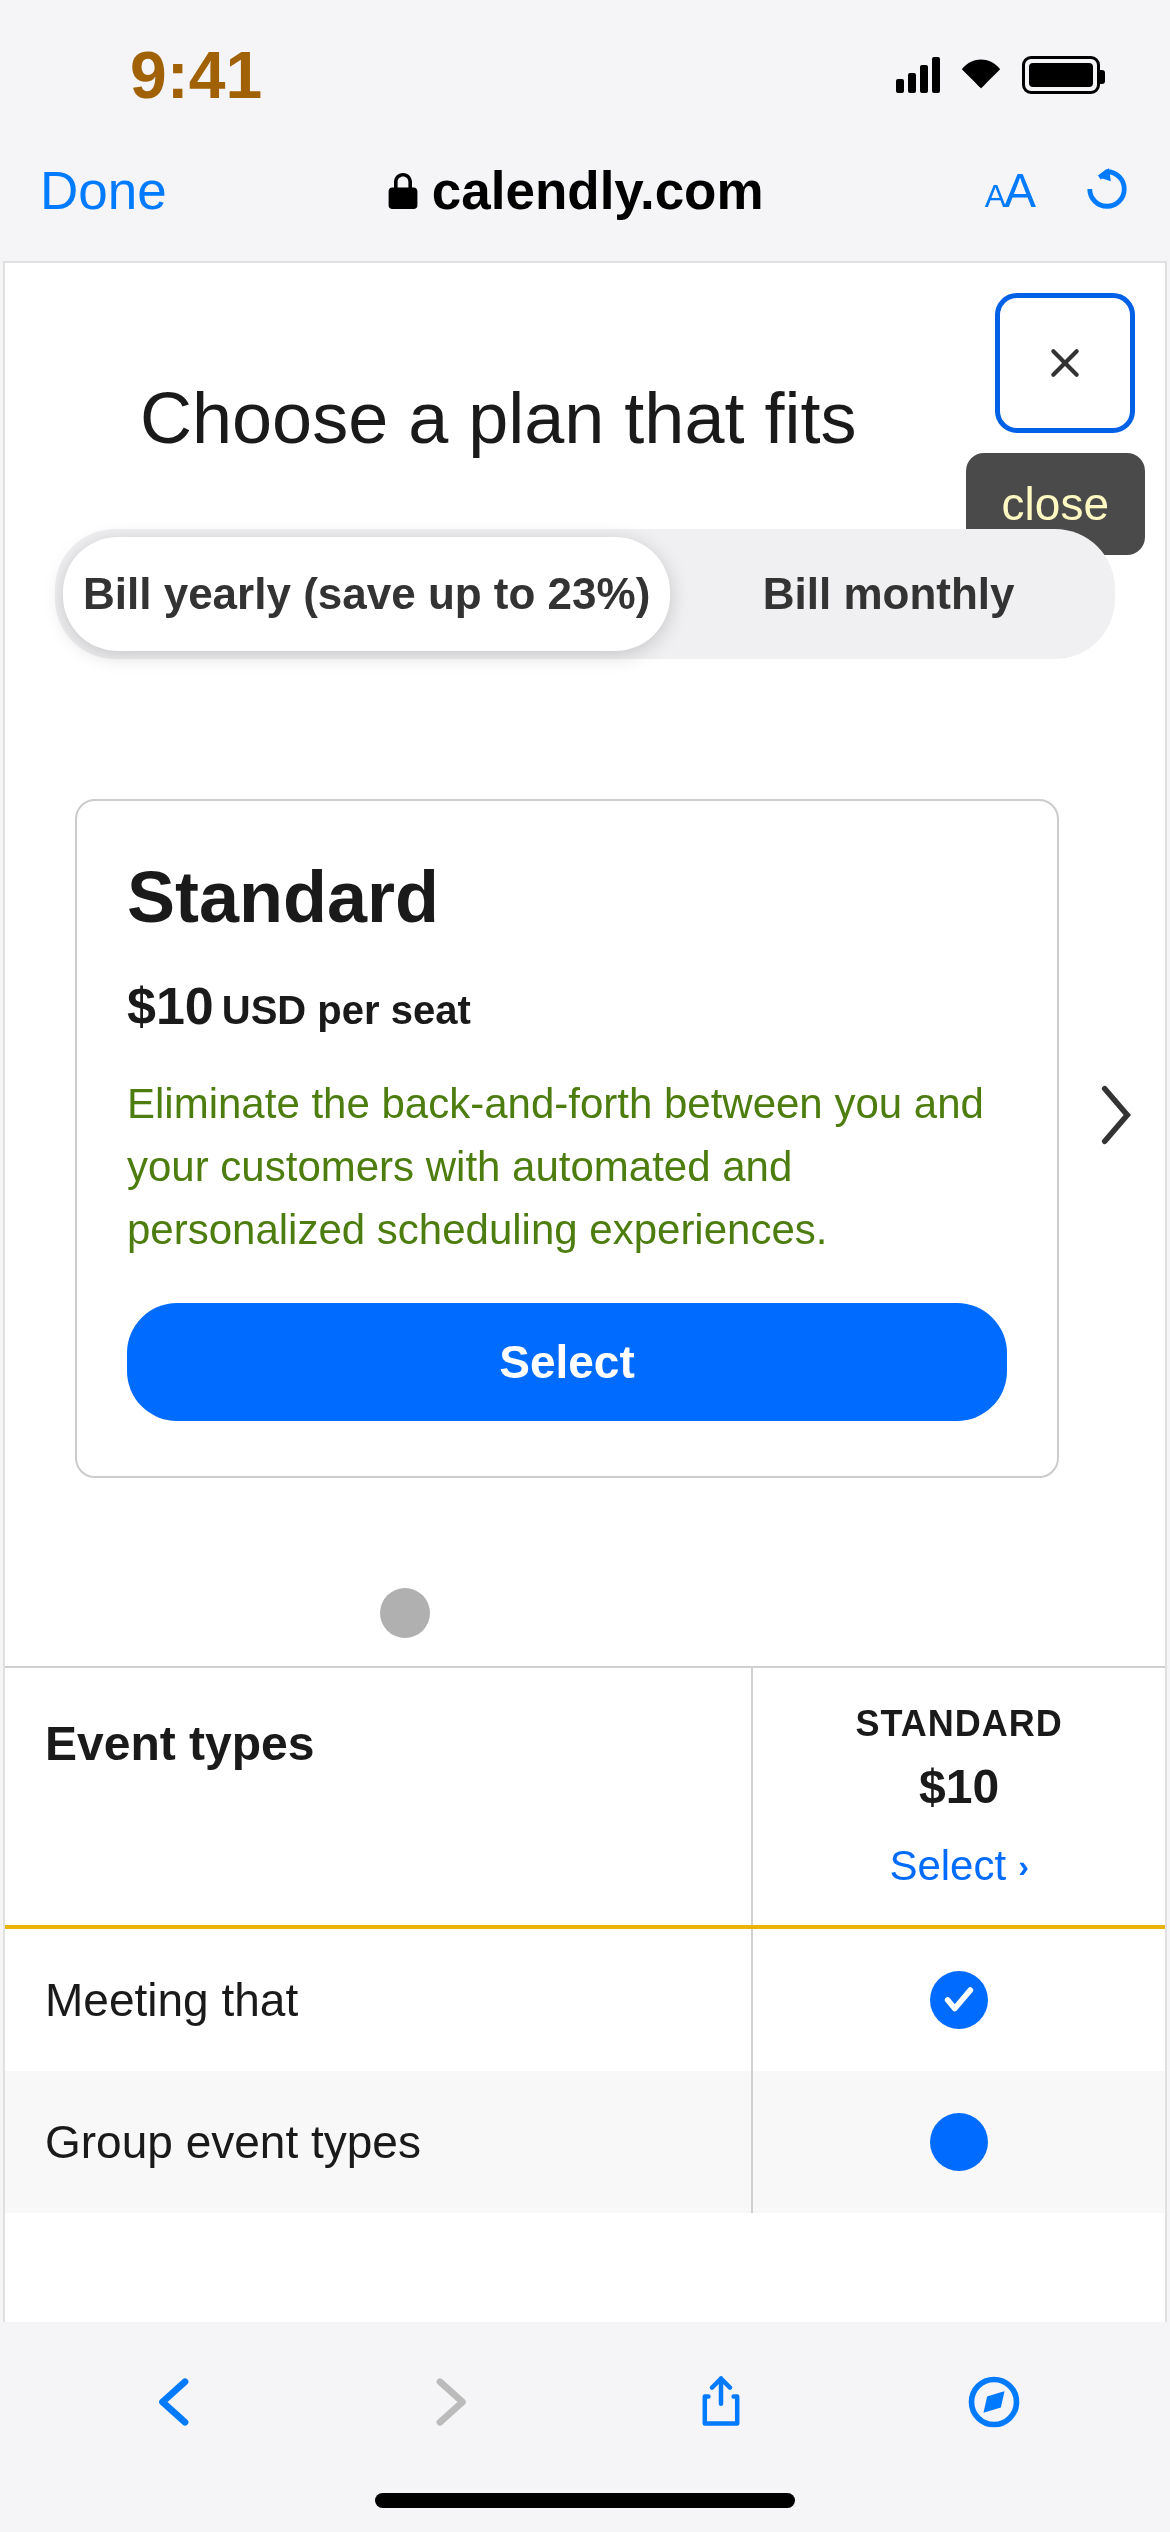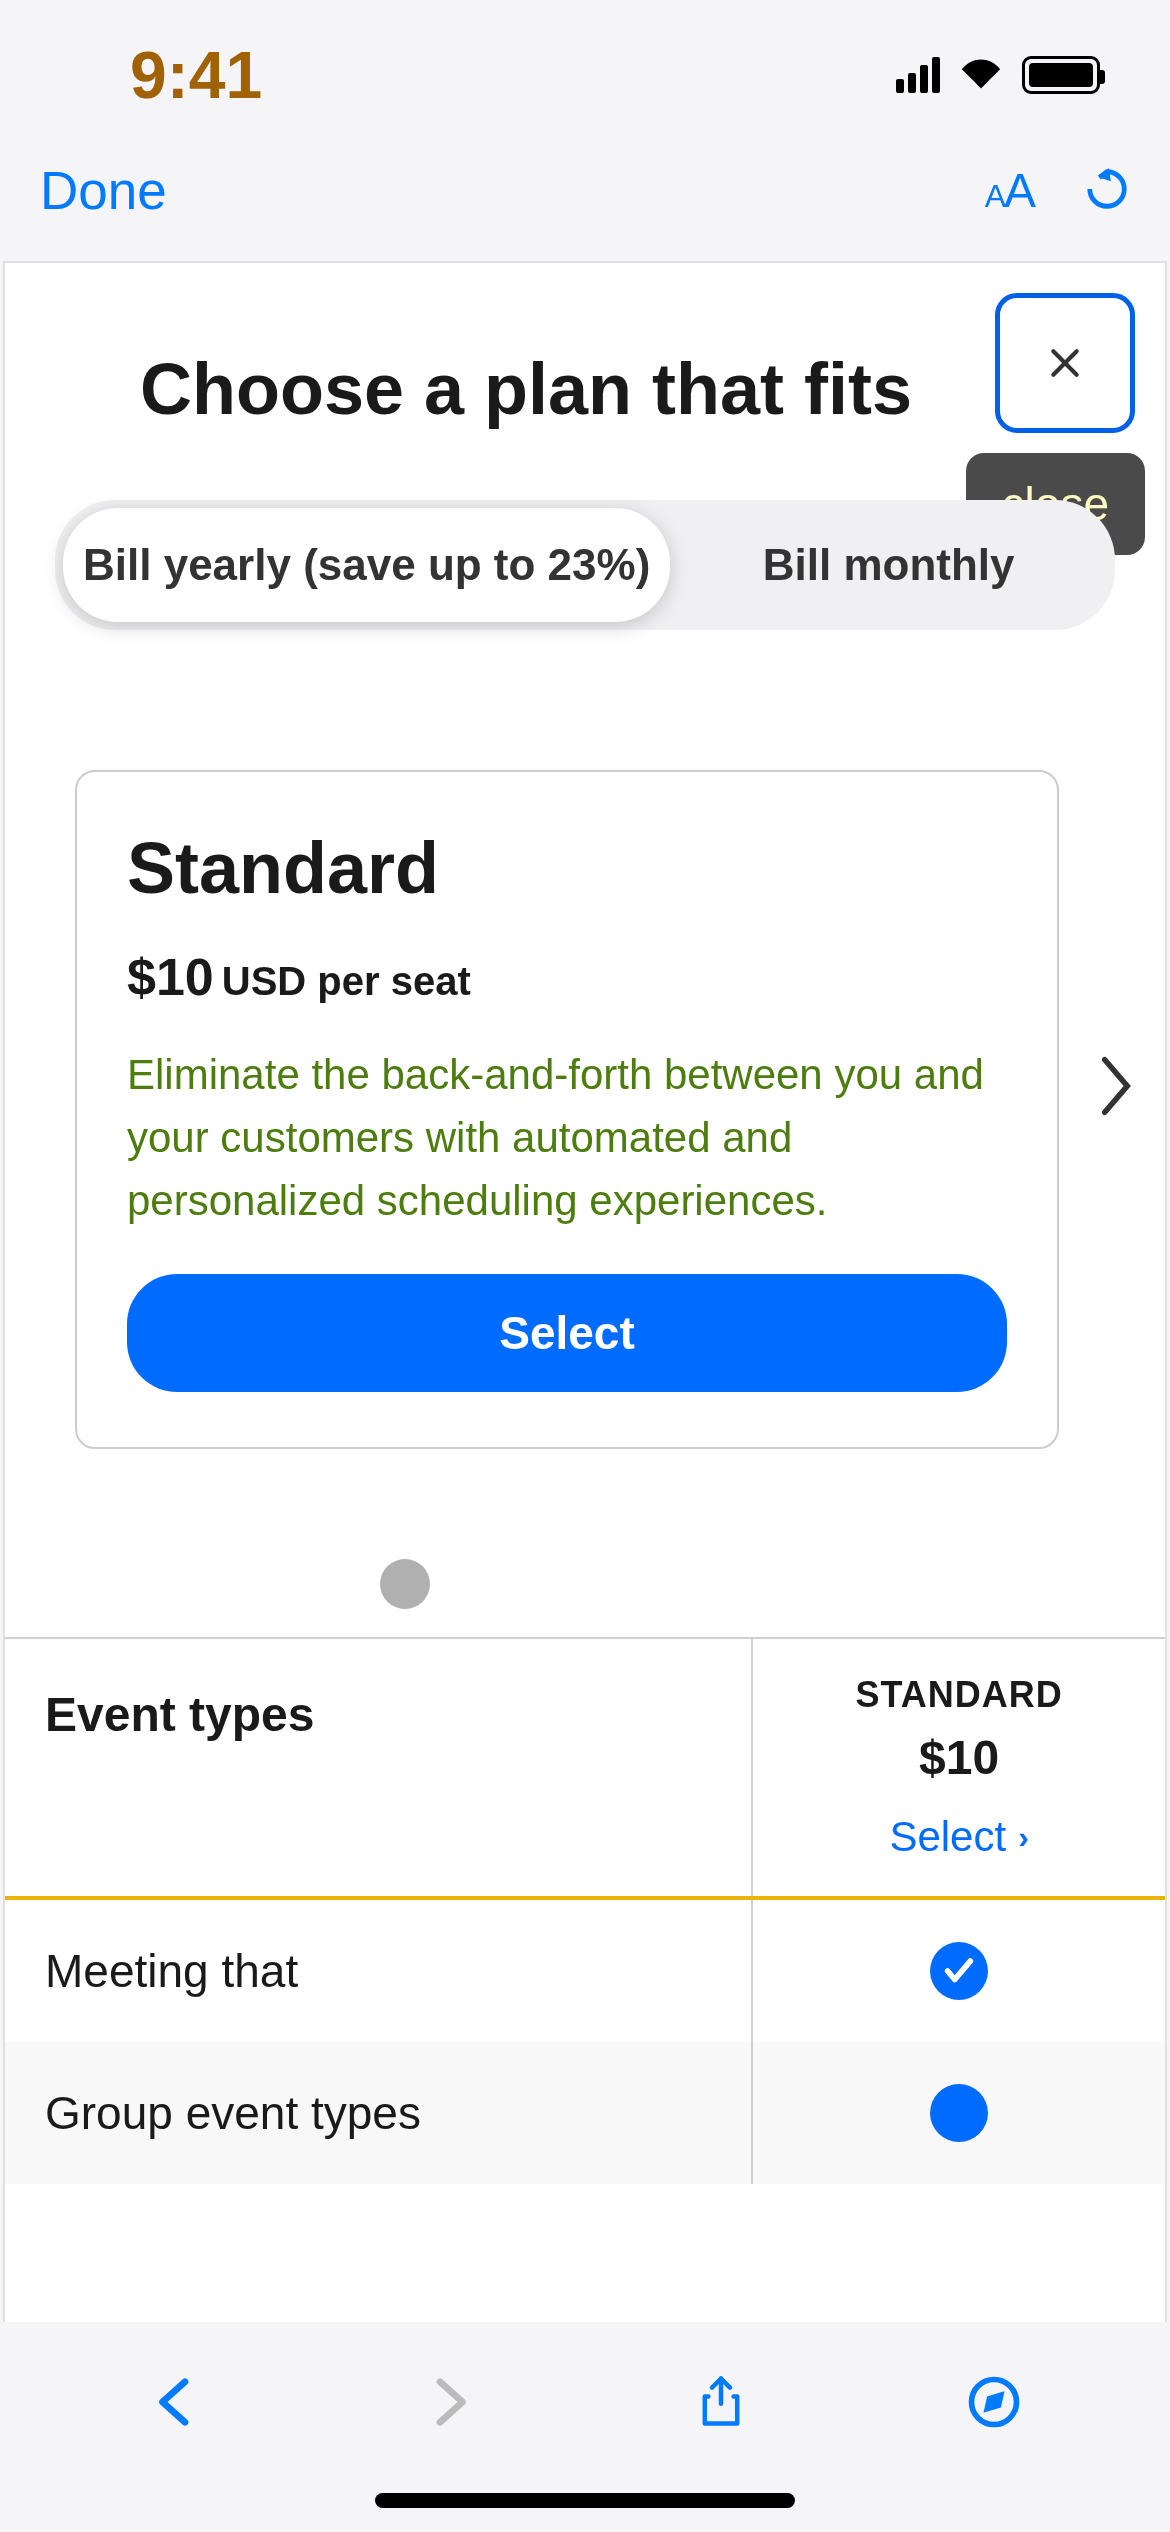--- a/index.html
+++ b/index.html
@@ -141,24 +141,24 @@
   right: 20px;
   background: #4a4a4a;
   color: #fef9c3;
   padding: 24px 36px;
   border-radius: 18px;
   font-size: 46px;
 }
 
 .page-title {
   font-size: 72px;
-  font-weight: 700;
+  font-weight: 400;
   color: #1a1a1a;
   text-align: left;
-  padding: 85px 40px 0 135px;
+  padding: 114px 40px 0 135px;
   white-space: nowrap;
 }
 
 
 .billing-toggle {
   margin: 70px 50px 0 50px;
   background: #f0f0f2;
   border-radius: 60px;
   padding: 8px;
   display: flex;
@@ -373,20 +373,28 @@
         </svg>
     </div>
     <div class="battery">
       <div class="battery-fill"></div>
     </div>
   </div>
 </div>
 
 <div class="browser-chrome">
   <button class="done-btn">Done</button>
+  <div class="url-display">
+    <span class="lock-icon">
+      <svg viewBox="0 0 16 20">
+          <path d="M3 8 V5 C3 2.2 5.2 0 8 0 C10.8 0 13 2.2 13 5 V8 H14 C15.1 8 16 8.9 16 10 V18 C16 19.1 15.1 20 14 20 H2 C0.9 20 0 19.1 0 18 V10 C0 8.9 0.9 8 2 8 H3 Z M5 8 H11 V5 C11 3.3 9.7 2 8 2 C6.3 2 5 3.3 5 5 V8 Z" fill="#000"></path>
+        </svg>
+    </span>
+    <span>calendly.com</span>
+  </div>
   <div class="chrome-right">
     <div class="text-size">
       <span class="small-a">A</span>
         <span class="big-a">A</span>
     </div>
     <div class="refresh-icon">
       <svg viewBox="0 0 24 24" fill="none" stroke="#007aff" stroke-width="2.5">
           <path d="M3 12 A9 9 0 1 0 12 3 L 8 6"></path>
           <path d="M13 1 L8 6 L14 8" fill="#007aff" stroke="none"></path>
         </svg>

